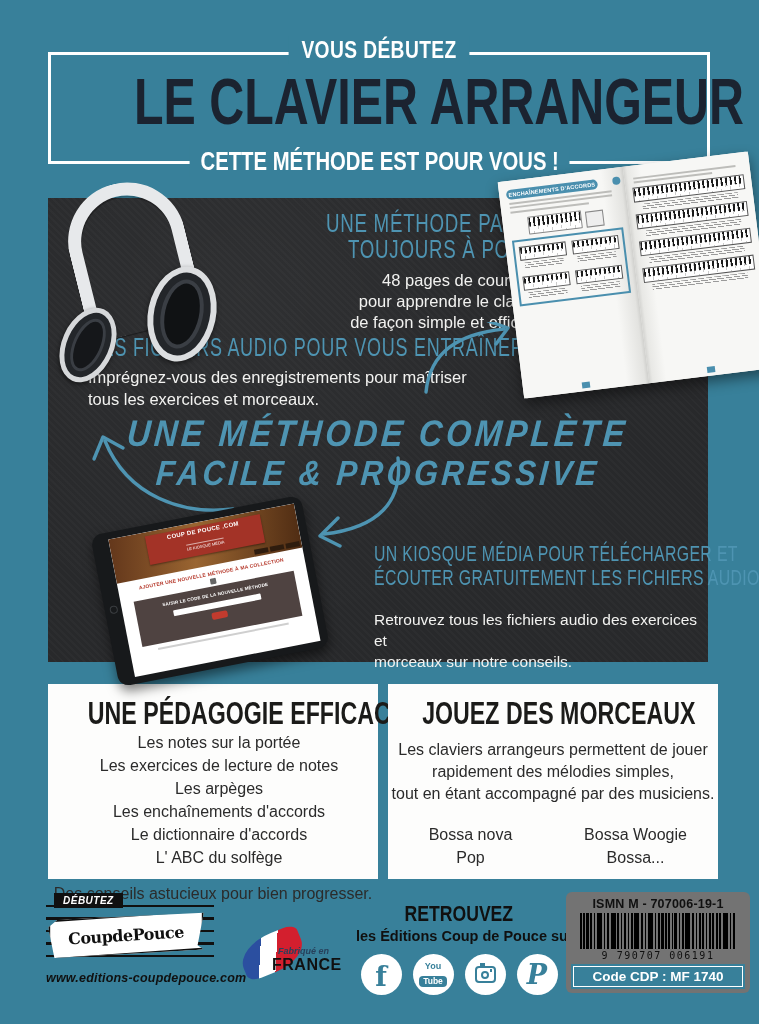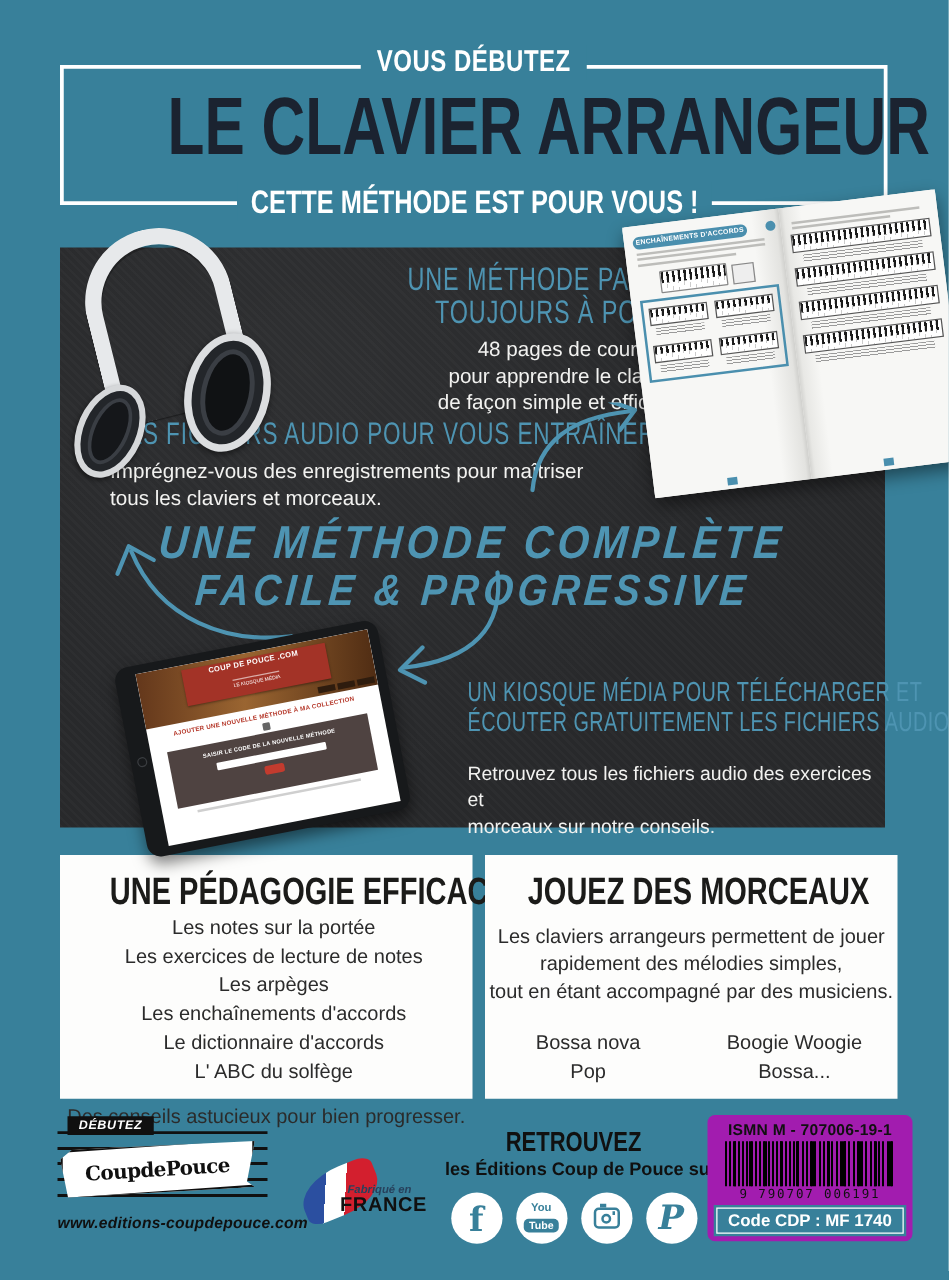--- a/index.html
+++ b/index.html
@@ -131,21 +131,21 @@
   .fbg{font-family:"DejaVu Serif",serif;font-weight:bold;font-size:27px;color:#38809A;margin-top:3px;}
   .ytwrap{text-align:center;line-height:1;}
   .ytwrap .y1{font-size:9px;font-weight:bold;color:#38809A;}
   .ytwrap .y2{display:inline-block;background:#38809A;color:#fff;font-size:8.5px;font-weight:bold;border-radius:4px;padding:1.5px 4px;margin-top:1px;}
   .igcam{width:21px;height:17px;border:2.2px solid #38809A;border-radius:4px;position:relative;box-sizing:border-box;}
   .igcam .lens{position:absolute;left:50%;top:50%;width:8px;height:8px;margin:-4px 0 0 -4px;border:2px solid #38809A;border-radius:50%;box-sizing:border-box;}
   .igcam .flash{position:absolute;right:1.5px;top:1px;width:2.5px;height:2.5px;background:#38809A;}
   .igcam .knob{position:absolute;left:3px;top:-5px;width:5px;height:3px;background:#38809A;}
   .pbg{font-family:"DejaVu Serif",serif;font-weight:bold;font-style:italic;font-size:27px;color:#38809A;}
 
-  .bcbox{position:absolute;left:566px;top:892px;width:164px;height:101px;background:#a21caf;border-radius:6px;z-index:3;text-align:center;box-sizing:border-box;padding-top:5px;}
+  .bcbox{position:absolute;left:566px;top:892px;width:184px;height:101px;background:#737373;border-radius:6px;z-index:3;text-align:center;box-sizing:border-box;padding-top:5px;}
   .ismn{font-size:12.5px;font-weight:bold;color:#101010;letter-spacing:.2px;}
   .bars{height:36px;margin:2px 14px 0;background:
      repeating-linear-gradient(90deg,#000 0 1.6px,transparent 1.6px 3.4px),
      repeating-linear-gradient(90deg,transparent 0 6.5px,#000 6.5px 9px,transparent 9px 12.5px);}
   .bdigits{font-family:"DejaVu Sans Mono",monospace;font-size:10px;color:#101010;letter-spacing:1.5px;margin-top:1px;white-space:nowrap;}
   .codestrip{margin:3px 5px 0;background:#38809A;padding:2px;}
   .codestrip .cin{border:1px solid #fff;color:#fff;font-weight:bold;font-size:13.5px;padding:2px 0;}
 </style>
 </head>
 <body>
@@ -166,21 +166,21 @@
       <div>48 pages de cours</div>
       <div>pour apprendre le clavier</div>
       <div>de façon simple et efficace.</div>
     </div>
   </div>
 
   <div class="sec-audio">
     <div class="l teal-head"><span class="cx cx-l">DES FICHIERS AUDIO POUR VOUS ENTRAÎNER...</span></div>
     <div class="body">
       <div>Imprégnez-vous des enregistrements pour maîtriser</div>
-      <div>tous les claviers et morceaux.</div>
+      <div>tous les exercices et morceaux.</div>
     </div>
   </div>
 
   <div class="sec-center">
     <div class="c1"><span>UNE MÉTHODE COMPLÈTE</span></div>
     <div class="c2"><span>FACILE &amp; PROGRESSIVE</span></div>
   </div>
 
   <div class="sec-kiosk">
     <div class="l teal-head"><span class="cx cx-l">UN KIOSQUE MÉDIA POUR TÉLÉCHARGER ET</span></div>
@@ -312,21 +312,21 @@
       <div>Les claviers arrangeurs permettent de jouer</div>
       <div>rapidement des mélodies simples,</div>
       <div>tout en étant accompagné par des musiciens.</div>
     </div>
     <div class="cols">
       <div>
         <div>Bossa nova</div>
         <div>Pop</div>
       </div>
       <div>
-        <div>Boogie Woogie</div>
+        <div>Bossa Woogie</div>
         <div>Bossa...</div>
       </div>
     </div>
   </div>
 
   <div class="cdp">
     <div class="stafflines"></div>
     <div class="edbox">DÉBUTEZ</div>
     <div class="cdpban">
         <span>CoupdePouce</span>

